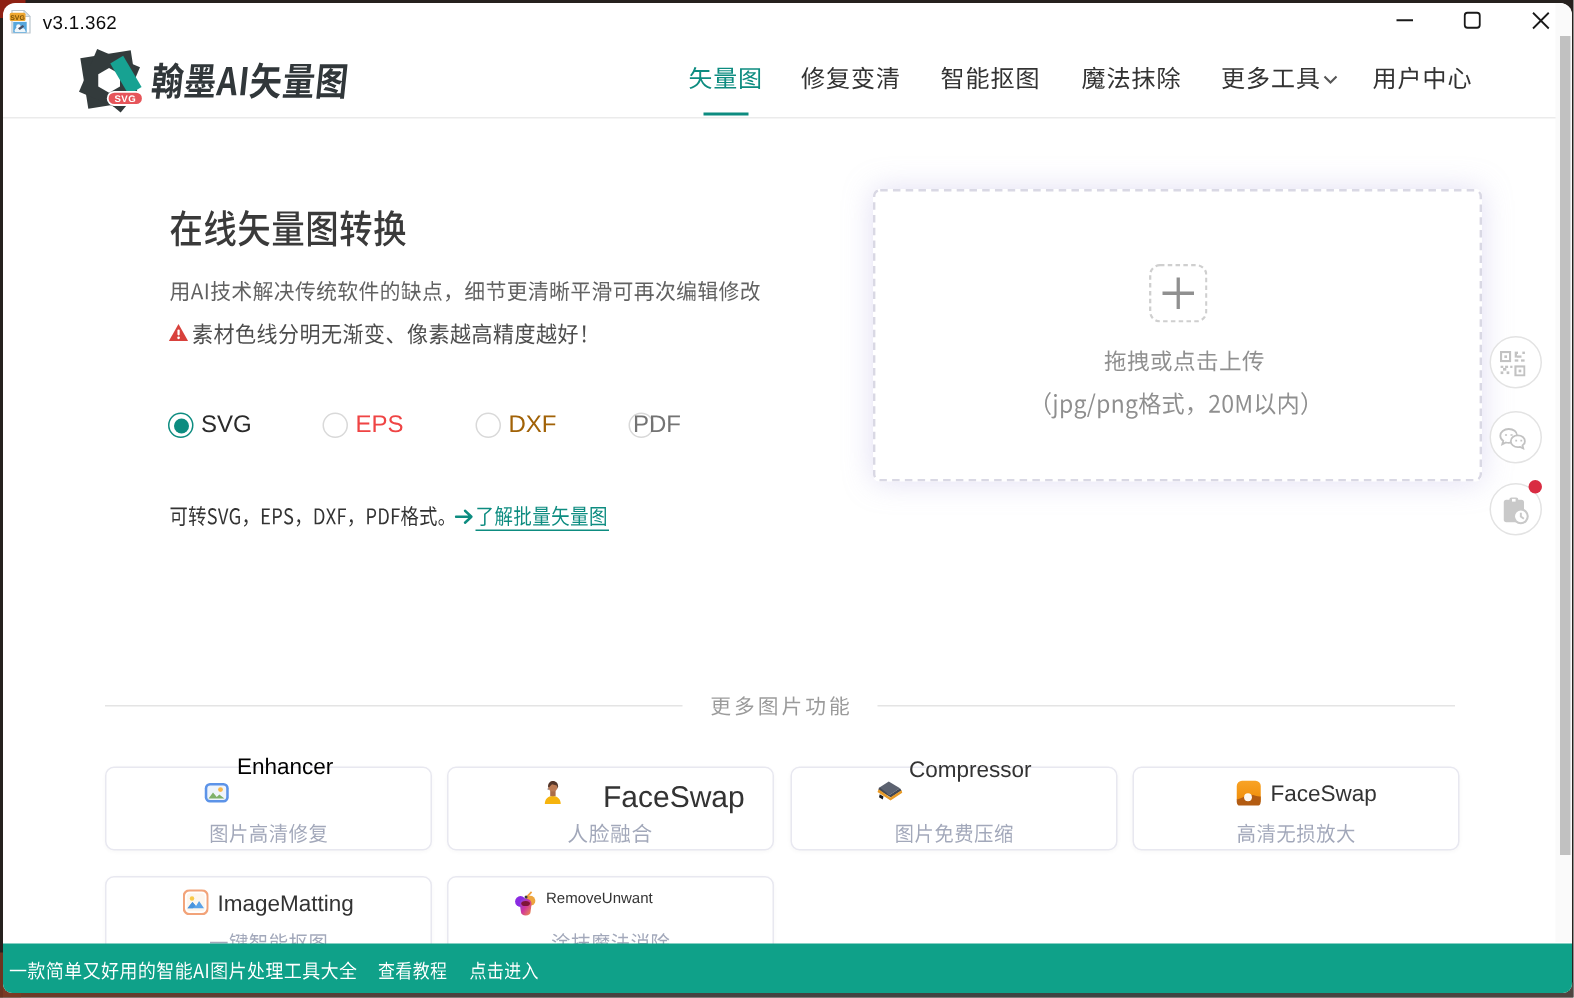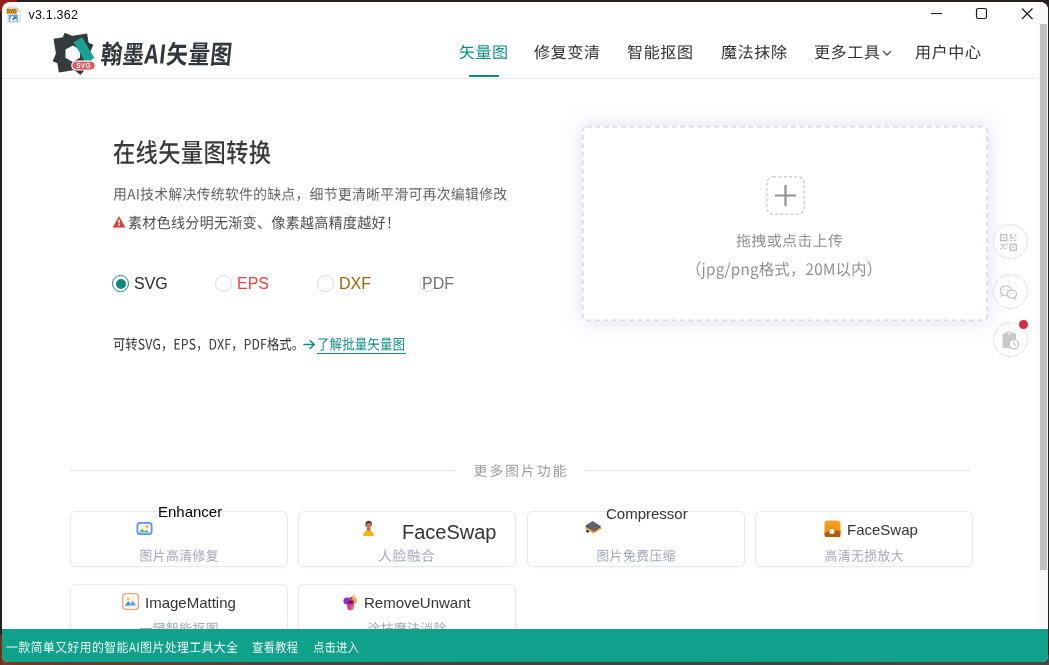--- a/index.html
+++ b/index.html
@@ -238,21 +238,21 @@
             <stop offset="1" stop-color="#f09a3e"></stop>
           </linearGradient>
         </defs>
         <circle cx="5" cy="8" r="3.6" fill="#8a2be2"></circle>
         <circle cx="11.5" cy="7.5" r="3.4" fill="#eda53f"></circle>
         <path d="M4.5 9.5C4.5 7.6 6.2 6 8.4 6s4 1.6 4 3.5l-.7 5.5c0 1.4-1.4 2.4-3.2 2.4s-3.2-1-3.2-2.4z" fill="url(#rg)"></path>
         <ellipse cx="8.4" cy="9.3" rx="2.9" ry="1.7" fill="#7e1538"></ellipse>
         <path d="M8.8 4.5L12 1.2l.8.8-3 3.4z" fill="#f0a23e"></path>
         <circle cx="8.7" cy="5" r="1" fill="#3b3b3b"></circle>
       </svg></div>
-    <div class="abs" style="left:362px;top:592px;font-size:15px;color:#333">RemoveUnwant</div>
+    <div class="abs" style="left:362px;top:592px;font-size:10px;color:#333">RemoveUnwant</div>
     <svg style="position:absolute;left:365.0px;top:617.6px" width="80" height="18" viewBox="0 0 80.0 18.2">
       <path d="M5.9 -3.1C5.4 -2.1 4.6 -1.1 3.9 -0.3C4.2 -0.2 4.6 0.1 4.8 0.3C5.4 -0.5 6.2 -1.7 6.8 -2.8ZM10.4 -2.7C11.2 -1.8 12.0 -0.6 12.4 0.2L13.3 -0.3C12.9 -1.1 12.0 -2.3 11.3 -3.1ZM1.3 -10.8C2.2 -10.4 3.3 -9.7 3.9 -9.2L4.6 -10.0C4.0 -10.5 2.9 -11.1 2.0 -11.5ZM0.5 -7.0C1.4 -6.6 2.5 -6.0 3.1 -5.5L3.8 -6.3C3.1 -6.8 2.0 -7.4 1.1 -7.8ZM0.9 0.1L1.8 0.9C2.6 -0.4 3.5 -2.1 4.2 -3.5L3.4 -4.2C2.7 -2.7 1.6 -0.9 0.9 0.1ZM4.4 -4.8L4.4 -3.9L8.2 -3.9L8.2 -0.1C8.2 0.1 8.1 0.2 7.9 0.2C7.7 0.2 7.0 0.2 6.2 0.1C6.4 0.4 6.6 0.8 6.6 1.1C7.6 1.1 8.3 1.1 8.7 0.9C9.1 0.8 9.2 0.5 9.2 -0.1L9.2 -3.9L13.2 -3.9L13.2 -4.8L9.2 -4.8L9.2 -6.5L11.6 -6.5L11.6 -7.5L5.7 -7.5L5.7 -6.5L8.2 -6.5L8.2 -4.8ZM8.6 -11.9C7.5 -10.1 5.5 -8.5 3.6 -7.6C3.8 -7.4 4.1 -7.1 4.2 -6.8C5.9 -7.6 7.4 -8.9 8.6 -10.3C10.0 -8.7 11.4 -7.8 12.8 -7.0C13.0 -7.3 13.3 -7.6 13.6 -7.8C12.1 -8.5 10.5 -9.5 9.1 -11.0L9.5 -11.5ZM23.2 -11.7L23.2 -9.5L19.8 -9.5L19.8 -8.5L23.2 -8.5L23.2 -6.0L20.0 -6.0L20.0 -5.0L22.6 -5.0C21.7 -3.3 20.3 -1.7 18.9 -0.8C19.1 -0.6 19.4 -0.2 19.6 0.0C20.9 -0.9 22.2 -2.4 23.2 -4.1L23.2 1.1L24.2 1.1L24.2 -4.2C25.0 -2.6 26.2 -1.0 27.3 -0.1C27.5 -0.4 27.8 -0.7 28.1 -0.9C26.8 -1.8 25.6 -3.4 24.8 -5.0L27.4 -5.0L27.4 -6.0L24.2 -6.0L24.2 -8.5L27.8 -8.5L27.8 -9.5L24.2 -9.5L24.2 -11.7ZM17.0 -11.8L17.0 -8.9L15.0 -8.9L15.0 -7.9L17.0 -7.9L17.0 -4.9C16.1 -4.7 15.4 -4.5 14.8 -4.3L15.1 -3.3L17.0 -3.9L17.0 -0.1C17.0 0.1 16.9 0.1 16.7 0.1C16.5 0.2 16.0 0.2 15.4 0.1C15.5 0.4 15.6 0.9 15.7 1.1C16.6 1.1 17.1 1.1 17.5 0.9C17.9 0.8 18.0 0.5 18.0 -0.1L18.0 -4.2L19.8 -4.7L19.6 -5.7L18.0 -5.2L18.0 -7.9L19.6 -7.9L19.6 -8.9L18.0 -8.9L18.0 -11.8ZM36.7 -1.8L36.7 -0.2C36.7 0.7 37.0 0.9 38.3 0.9C38.6 0.9 40.7 0.9 41.0 0.9C41.9 0.9 42.2 0.6 42.3 -0.6C42.1 -0.6 41.7 -0.7 41.5 -0.8C41.5 0.1 41.4 0.2 40.9 0.2C40.4 0.2 38.7 0.2 38.4 0.2C37.7 0.2 37.6 0.2 37.6 -0.2L37.6 -1.8ZM34.0 -9.6L34.0 -8.8L31.9 -8.8L31.9 -8.1L33.6 -8.1C33.1 -7.5 32.3 -7.0 31.6 -6.7C31.8 -6.6 32.0 -6.3 32.1 -6.1C32.7 -6.4 33.4 -6.9 34.0 -7.5L34.0 -6.0L34.8 -6.0L34.8 -7.6C35.3 -7.3 36.0 -6.9 36.2 -6.7L36.7 -7.2C36.5 -7.4 35.5 -7.8 35.0 -8.1L36.8 -8.1L36.8 -8.8L34.8 -8.8L34.8 -9.6ZM39.0 -9.6L39.0 -8.8L37.1 -8.8L37.1 -8.1L38.6 -8.1C38.1 -7.6 37.3 -7.0 36.6 -6.8C36.8 -6.7 37.0 -6.4 37.1 -6.2C37.8 -6.5 38.5 -7.0 39.0 -7.5L39.0 -6.0L39.8 -6.0L39.8 -7.5C40.4 -7.0 41.1 -6.4 41.7 -6.1C41.8 -6.3 42.1 -6.5 42.3 -6.7C41.6 -7.0 40.8 -7.5 40.2 -8.1L42.0 -8.1L42.0 -8.8L39.8 -8.8L39.8 -9.6ZM33.5 -3.5L36.0 -3.5C36.0 -3.2 35.9 -2.9 35.8 -2.6L33.5 -2.6ZM37.0 -3.5L40.1 -3.5L40.1 -2.6L36.8 -2.6C36.9 -2.9 37.0 -3.2 37.0 -3.5ZM33.5 -4.9L36.2 -4.9L36.1 -4.1L33.5 -4.1ZM37.3 -4.9L40.1 -4.9L40.1 -4.1L37.1 -4.1ZM36.0 -6.4C35.8 -6.1 35.6 -5.8 35.5 -5.6L32.6 -5.6L32.6 -2.0L35.5 -2.0C34.8 -0.8 33.5 -0.1 31.2 0.4C31.4 0.6 31.6 0.9 31.7 1.2C34.5 0.6 35.9 -0.4 36.6 -2.0L41.1 -2.0L41.1 -5.6L36.5 -5.6C36.6 -5.7 36.8 -5.9 37.0 -6.2ZM38.2 -0.0C38.4 -0.1 38.7 -0.2 40.5 -0.4L40.7 -0.0L41.2 -0.3C41.0 -0.6 40.7 -1.1 40.4 -1.6L39.9 -1.4L40.2 -0.9L39.0 -0.8C39.3 -1.0 39.5 -1.4 39.7 -1.7L39.1 -1.9C38.9 -1.4 38.5 -0.9 38.3 -0.8C38.2 -0.7 38.1 -0.6 38.0 -0.6C38.1 -0.5 38.2 -0.2 38.2 -0.0ZM35.4 -11.6C35.6 -11.3 35.7 -10.9 35.8 -10.6L30.4 -10.6L30.4 -6.2C30.4 -4.2 30.3 -1.4 29.2 0.5C29.4 0.7 29.9 1.0 30.0 1.2C31.2 -0.9 31.4 -4.1 31.4 -6.2L31.4 -9.8L42.1 -9.8L42.1 -10.6L37.0 -10.6C36.9 -11.0 36.6 -11.5 36.4 -11.8ZM44.5 -10.8C45.5 -10.4 46.6 -9.8 47.2 -9.3L47.8 -10.2C47.2 -10.6 46.0 -11.2 45.1 -11.6ZM43.8 -7.0C44.7 -6.7 45.8 -6.0 46.4 -5.5L47.0 -6.4C46.4 -6.9 45.2 -7.5 44.4 -7.8ZM44.3 0.2L45.1 0.9C46.0 -0.4 47.0 -2.1 47.7 -3.6L46.9 -4.3C46.1 -2.7 45.0 -0.9 44.3 0.2ZM48.6 0.6C49.0 0.5 49.6 0.4 54.8 -0.3C55.1 0.2 55.3 0.7 55.5 1.1L56.4 0.6C56.0 -0.5 54.9 -2.1 53.9 -3.4L53.1 -3.0C53.5 -2.4 53.9 -1.8 54.3 -1.1L49.9 -0.7C50.7 -1.8 51.6 -3.3 52.3 -4.8L56.3 -4.8L56.3 -5.8L52.6 -5.8L52.6 -8.4L55.7 -8.4L55.7 -9.4L52.6 -9.4L52.6 -11.8L51.6 -11.8L51.6 -9.4L48.6 -9.4L48.6 -8.4L51.6 -8.4L51.6 -5.8L47.9 -5.8L47.9 -4.8L51.1 -4.8C50.4 -3.2 49.4 -1.8 49.1 -1.3C48.8 -0.8 48.5 -0.5 48.2 -0.4C48.4 -0.1 48.5 0.4 48.6 0.6ZM69.7 -11.4C69.3 -10.5 68.7 -9.4 68.2 -8.7L69.1 -8.3C69.6 -9.0 70.2 -10.0 70.7 -11.0ZM62.5 -10.9C63.1 -10.1 63.7 -9.0 63.9 -8.3L64.9 -8.7C64.6 -9.4 64.0 -10.5 63.4 -11.3ZM58.8 -10.9C59.7 -10.4 60.7 -9.7 61.2 -9.2L61.9 -10.0C61.3 -10.5 60.3 -11.2 59.4 -11.6ZM58.1 -7.1C59.0 -6.7 60.1 -6.0 60.6 -5.5L61.2 -6.3C60.7 -6.8 59.6 -7.5 58.7 -7.9ZM58.6 0.3L59.5 1.0C60.2 -0.4 61.1 -2.1 61.7 -3.6L60.9 -4.2C60.2 -2.6 59.3 -0.8 58.6 0.3ZM63.9 -4.4L69.1 -4.4L69.1 -2.8L63.9 -2.8ZM63.9 -5.3L63.9 -6.8L69.1 -6.8L69.1 -5.3ZM66.1 -11.8L66.1 -7.8L62.9 -7.8L62.9 1.1L63.9 1.1L63.9 -1.9L69.1 -1.9L69.1 -0.2C69.1 -0.0 69.0 0.0 68.8 0.1C68.6 0.1 67.9 0.1 67.1 0.0C67.2 0.3 67.4 0.8 67.4 1.0C68.5 1.0 69.2 1.0 69.6 0.9C70.0 0.7 70.1 0.4 70.1 -0.2L70.1 -7.8L67.1 -7.8L67.1 -11.8ZM78.6 -3.1C78.2 -2.1 77.4 -1.0 76.7 -0.3C76.9 -0.2 77.3 0.1 77.5 0.3C78.2 -0.5 79.0 -1.7 79.6 -2.8ZM82.7 -2.8C83.4 -1.9 84.3 -0.7 84.7 0.1L85.5 -0.4C85.1 -1.1 84.3 -2.3 83.5 -3.2ZM73.1 -11.2L73.1 1.1L74.0 1.1L74.0 -10.2L75.8 -10.2C75.5 -9.3 75.1 -8.1 74.6 -7.1C75.7 -6.0 76.0 -5.0 76.0 -4.2C76.0 -3.8 75.9 -3.4 75.7 -3.3C75.6 -3.2 75.4 -3.1 75.2 -3.1C75.0 -3.1 74.7 -3.1 74.3 -3.1C74.5 -2.9 74.6 -2.5 74.6 -2.2C74.9 -2.2 75.3 -2.2 75.6 -2.2C75.9 -2.3 76.2 -2.4 76.4 -2.5C76.8 -2.8 76.9 -3.4 76.9 -4.1C76.9 -5.0 76.7 -6.0 75.6 -7.2C76.1 -8.3 76.6 -9.7 77.1 -10.8L76.4 -11.2L76.2 -11.2ZM77.2 -4.8L77.2 -3.9L80.9 -3.9L80.9 -0.1C80.9 0.1 80.8 0.2 80.6 0.2C80.4 0.2 79.7 0.2 78.9 0.1C79.1 0.4 79.2 0.8 79.3 1.1C80.3 1.1 80.9 1.1 81.4 0.9C81.8 0.8 81.9 0.5 81.9 -0.1L81.9 -3.9L85.4 -3.9L85.4 -4.8L81.9 -4.8L81.9 -6.5L84.0 -6.5L84.0 -7.5L78.5 -7.5L78.5 -6.5L80.9 -6.5L80.9 -4.8ZM81.3 -11.9C80.3 -10.2 78.6 -8.6 76.8 -7.6C77.1 -7.4 77.4 -7.1 77.5 -6.9C78.9 -7.7 80.3 -8.9 81.3 -10.2C82.5 -8.7 83.7 -7.8 84.9 -7.0C85.1 -7.3 85.4 -7.6 85.7 -7.9C84.3 -8.6 83.0 -9.5 81.8 -11.0L82.2 -11.5Z" transform="translate(0 14.0) scale(0.9302 1)" fill="#a2a8ba"></path>
     </svg>
     <div class="abs" style="left:0;top:626.5px;width:1046px;height:33.5px;background:#0fa189;z-index:5"></div>
     <svg style="position:absolute;left:4.0px;top:637.2px;z-index:6" width="232" height="17" viewBox="0 0 232.0 16.9">
       <path d="M0.6 -5.6L0.6 -4.5L12.5 -4.5L12.5 -5.6ZM14.9 -2.8C14.6 -1.9 14.2 -0.9 13.7 -0.2C13.9 -0.1 14.3 0.0 14.5 0.2C14.9 -0.6 15.4 -1.7 15.7 -2.6ZM18.2 -2.5C18.6 -1.9 19.0 -1.0 19.1 -0.4L19.9 -0.8C19.7 -1.3 19.3 -2.2 18.9 -2.8ZM22.1 -6.7L22.1 -6.1C22.1 -4.3 21.9 -1.7 19.6 0.4C19.8 0.5 20.2 0.8 20.3 1.1C21.6 -0.1 22.3 -1.5 22.7 -2.8C23.2 -1.1 24.0 0.3 25.3 1.0C25.4 0.8 25.7 0.4 25.9 0.2C24.4 -0.6 23.5 -2.6 23.0 -4.8C23.0 -5.3 23.0 -5.7 23.0 -6.1L23.0 -6.7ZM16.5 -10.9L16.5 -9.7L14.0 -9.7L14.0 -8.9L16.5 -8.9L16.5 -7.7L14.3 -7.7L14.3 -6.9L19.7 -6.9L19.7 -7.7L17.4 -7.7L17.4 -8.9L20.0 -8.9L20.0 -9.7L17.4 -9.7L17.4 -10.9ZM13.8 -4.1L13.8 -3.3L16.5 -3.3L16.5 0.0C16.5 0.1 16.5 0.2 16.3 0.2C16.2 0.2 15.7 0.2 15.2 0.2C15.3 0.4 15.5 0.8 15.5 1.0C16.2 1.0 16.7 1.0 17.0 0.9C17.4 0.7 17.4 0.5 17.4 0.0L17.4 -3.3L20.1 -3.3L20.1 -4.1ZM21.1 -10.9C20.8 -8.9 20.4 -6.9 19.6 -5.6L19.6 -5.9L14.4 -5.9L14.4 -5.1L19.6 -5.1L19.6 -5.5C19.8 -5.4 20.2 -5.1 20.3 -5.0C20.8 -5.7 21.1 -6.6 21.4 -7.7L24.6 -7.7C24.4 -6.8 24.2 -5.9 23.9 -5.3L24.7 -5.0C25.1 -5.9 25.4 -7.2 25.7 -8.4L25.0 -8.6L24.9 -8.6L21.6 -8.6C21.8 -9.3 21.9 -10.0 22.0 -10.8ZM28.0 -5.9L28.0 1.0L28.9 1.0L28.9 -5.9ZM28.6 -7.0C29.1 -6.5 29.7 -5.8 30.0 -5.4L30.8 -5.9C30.5 -6.4 29.9 -7.0 29.3 -7.5ZM30.8 -5.0L30.8 -0.5L35.5 -0.5L35.5 -5.0ZM29.3 -11.0C28.9 -9.7 28.1 -8.5 27.2 -7.8C27.5 -7.7 27.8 -7.4 28.0 -7.2C28.5 -7.7 29.0 -8.3 29.4 -9.0L30.2 -9.0C30.5 -8.4 30.8 -7.8 30.9 -7.4L31.7 -7.7C31.6 -8.0 31.4 -8.5 31.2 -9.0L33.0 -9.0L33.0 -9.8L29.8 -9.8C30.0 -10.1 30.1 -10.4 30.2 -10.7ZM34.3 -10.9C34.0 -9.8 33.4 -8.7 32.7 -8.0C32.9 -7.9 33.3 -7.6 33.5 -7.5C33.9 -7.9 34.2 -8.4 34.5 -8.9L35.5 -8.9C35.9 -8.4 36.3 -7.7 36.5 -7.3L37.3 -7.7C37.2 -8.0 36.9 -8.5 36.6 -8.9L38.7 -8.9L38.7 -9.8L34.9 -9.8C35.1 -10.1 35.2 -10.4 35.3 -10.7ZM34.7 -2.5L34.7 -1.3L31.6 -1.3L31.6 -2.5ZM31.6 -4.3L34.7 -4.3L34.7 -3.2L31.6 -3.2ZM31.2 -7.0L31.2 -6.1L37.3 -6.1L37.3 -0.1C37.3 0.1 37.2 0.1 37.0 0.1C36.8 0.1 36.1 0.1 35.4 0.1C35.5 0.3 35.6 0.7 35.7 1.0C36.7 1.0 37.3 0.9 37.7 0.8C38.1 0.7 38.2 0.4 38.2 -0.1L38.2 -7.0ZM42.8 -5.7L45.9 -5.7L45.9 -4.3L42.8 -4.3ZM46.9 -5.7L50.1 -5.7L50.1 -4.3L46.9 -4.3ZM42.8 -7.8L45.9 -7.8L45.9 -6.5L42.8 -6.5ZM46.9 -7.8L50.1 -7.8L50.1 -6.5L46.9 -6.5ZM49.1 -10.9C48.8 -10.2 48.3 -9.3 47.8 -8.7L44.7 -8.7L45.2 -8.9C44.9 -9.5 44.3 -10.3 43.8 -10.9L43.0 -10.5C43.4 -9.9 43.9 -9.2 44.2 -8.7L41.8 -8.7L41.8 -3.4L45.9 -3.4L45.9 -2.2L40.6 -2.2L40.6 -1.3L45.9 -1.3L45.9 1.0L46.9 1.0L46.9 -1.3L52.2 -1.3L52.2 -2.2L46.9 -2.2L46.9 -3.4L51.1 -3.4L51.1 -8.7L48.9 -8.7C49.3 -9.2 49.8 -9.9 50.2 -10.5ZM54.5 -10.0L54.5 -9.0L55.5 -9.0C56.3 -6.5 57.4 -4.4 59.0 -2.7C57.5 -1.4 55.6 -0.6 53.7 0.0C53.9 0.2 54.2 0.7 54.3 0.9C56.3 0.3 58.1 -0.7 59.7 -2.0C61.1 -0.7 62.9 0.3 65.1 0.9C65.3 0.6 65.6 0.2 65.8 0.0C63.7 -0.5 61.9 -1.4 60.5 -2.7C62.2 -4.4 63.6 -6.7 64.4 -9.7L63.7 -10.0L63.5 -10.0ZM56.5 -9.0L63.1 -9.0C62.4 -6.7 61.3 -4.8 59.8 -3.4C58.3 -4.9 57.2 -6.8 56.5 -9.0ZM67.3 -3.8C68.0 -3.3 68.8 -2.8 69.4 -2.2C68.7 -1.1 67.9 -0.3 66.8 0.2C67.0 0.4 67.3 0.8 67.4 1.0C68.5 0.4 69.5 -0.4 70.2 -1.6C70.7 -1.1 71.2 -0.6 71.5 -0.1L72.2 -0.9C71.8 -1.4 71.3 -1.9 70.7 -2.5C71.4 -3.9 71.8 -5.8 72.0 -8.1L71.4 -8.3L71.3 -8.3L69.4 -8.3C69.6 -9.2 69.7 -10.0 69.8 -10.9L68.9 -10.9C68.8 -10.1 68.6 -9.2 68.4 -8.3L67.0 -8.3L67.0 -7.3L68.3 -7.3C68.0 -6.0 67.6 -4.7 67.3 -3.8ZM71.0 -7.3C70.8 -5.7 70.4 -4.3 69.9 -3.1C69.4 -3.5 68.9 -3.8 68.4 -4.2C68.7 -5.1 68.9 -6.2 69.2 -7.3ZM75.1 -6.9L75.1 -5.4L72.1 -5.4L72.1 -4.5L75.1 -4.5L75.1 -0.1C75.1 0.1 75.0 0.1 74.8 0.1C74.6 0.1 73.9 0.1 73.1 0.1C73.3 0.4 73.4 0.8 73.5 1.0C74.5 1.1 75.1 1.0 75.5 0.9C76.0 0.7 76.1 0.5 76.1 -0.1L76.1 -4.5L79.0 -4.5L79.0 -5.4L76.1 -5.4L76.1 -6.7C77.0 -7.5 78.0 -8.6 78.6 -9.5L77.9 -10.0L77.7 -10.0L72.7 -10.0L72.7 -9.1L77.0 -9.1C76.5 -8.3 75.8 -7.4 75.1 -6.9ZM81.8 -10.0L81.8 -5.3C81.8 -3.5 81.7 -1.2 80.2 0.5C80.4 0.6 80.8 0.9 81.0 1.1C82.0 0.0 82.4 -1.5 82.6 -3.0L85.9 -3.0L85.9 0.9L86.9 0.9L86.9 -3.0L90.4 -3.0L90.4 -0.3C90.4 -0.1 90.3 0.0 90.0 0.0C89.8 0.1 88.9 0.1 88.0 0.0C88.1 0.3 88.3 0.7 88.3 1.0C89.5 1.0 90.3 1.0 90.7 0.8C91.2 0.7 91.3 0.4 91.3 -0.3L91.3 -10.0ZM82.8 -9.1L85.9 -9.1L85.9 -7.0L82.8 -7.0ZM90.4 -9.1L90.4 -7.0L86.9 -7.0L86.9 -9.1ZM82.8 -6.1L85.9 -6.1L85.9 -3.9L82.7 -3.9C82.7 -4.4 82.8 -4.8 82.8 -5.3ZM90.4 -6.1L90.4 -3.9L86.9 -3.9L86.9 -6.1ZM100.3 -5.5C101.0 -4.5 101.9 -3.2 102.3 -2.5L103.1 -3.0C102.7 -3.7 101.8 -5.0 101.0 -5.9ZM96.2 -10.9C96.1 -10.3 95.9 -9.5 95.7 -8.8L94.2 -8.8L94.2 0.7L95.1 0.7L95.1 -0.3L98.8 -0.3L98.8 -8.8L96.6 -8.8C96.8 -9.4 97.1 -10.1 97.3 -10.8ZM95.1 -8.0L97.9 -8.0L97.9 -5.2L95.1 -5.2ZM95.1 -1.2L95.1 -4.4L97.9 -4.4L97.9 -1.2ZM100.9 -11.0C100.5 -9.2 99.8 -7.4 98.9 -6.2C99.1 -6.1 99.5 -5.8 99.7 -5.7C100.1 -6.3 100.5 -7.1 100.9 -8.0L104.2 -8.0C104.1 -2.8 103.9 -0.8 103.4 -0.3C103.3 -0.1 103.1 -0.1 102.9 -0.1C102.6 -0.1 101.8 -0.1 101.0 -0.2C101.1 0.1 101.3 0.5 101.3 0.8C102.0 0.8 102.8 0.8 103.2 0.8C103.7 0.7 104.0 0.6 104.3 0.2C104.8 -0.4 105.0 -2.4 105.2 -8.4C105.2 -8.5 105.2 -8.9 105.2 -8.9L101.3 -8.9C101.5 -9.5 101.7 -10.1 101.8 -10.8ZM114.4 -9.0L117.1 -9.0L117.1 -6.2L114.4 -6.2ZM113.5 -9.9L113.5 -5.3L118.0 -5.3L118.0 -9.9ZM109.9 -1.5L116.0 -1.5L116.0 -0.2L109.9 -0.2ZM109.9 -2.3L109.9 -3.5L116.0 -3.5L116.0 -2.3ZM108.9 -4.3L108.9 1.0L109.9 1.0L109.9 0.6L116.0 0.6L116.0 1.0L116.9 1.0L116.9 -4.3ZM108.5 -11.0C108.2 -10.0 107.7 -9.0 107.0 -8.3C107.3 -8.2 107.6 -8.0 107.8 -7.9C108.1 -8.2 108.4 -8.6 108.6 -9.0L109.8 -9.0L109.8 -8.3L109.7 -7.8L107.0 -7.8L107.0 -7.0L109.6 -7.0C109.3 -6.2 108.6 -5.4 106.9 -4.7C107.1 -4.5 107.4 -4.2 107.6 -4.0C108.9 -4.6 109.7 -5.4 110.1 -6.1C110.8 -5.7 111.8 -5.0 112.2 -4.7L112.8 -5.3C112.5 -5.6 111.0 -6.5 110.4 -6.8L110.5 -7.0L112.9 -7.0L112.9 -7.8L110.7 -7.8L110.7 -8.3L110.7 -9.0L112.6 -9.0L112.6 -9.8L109.1 -9.8C109.2 -10.1 109.3 -10.5 109.4 -10.8ZM124.7 -5.5L124.7 -4.3L121.9 -4.3L121.9 -5.5ZM121.0 -6.3L121.0 1.0L121.9 1.0L121.9 -1.6L124.7 -1.6L124.7 -0.1C124.7 0.1 124.6 0.1 124.5 0.1C124.3 0.1 123.7 0.1 123.1 0.1C123.2 0.4 123.4 0.7 123.4 1.0C124.3 1.0 124.8 1.0 125.2 0.8C125.5 0.7 125.6 0.4 125.6 -0.1L125.6 -6.3ZM121.9 -3.6L124.7 -3.6L124.7 -2.4L121.9 -2.4ZM130.9 -9.9C130.1 -9.6 128.9 -9.1 127.8 -8.7L127.8 -10.9L126.9 -10.9L126.9 -6.6C126.9 -5.5 127.2 -5.2 128.4 -5.2C128.7 -5.2 130.4 -5.2 130.7 -5.2C131.7 -5.2 132.0 -5.6 132.1 -7.2C131.8 -7.3 131.4 -7.4 131.2 -7.6C131.2 -6.3 131.1 -6.1 130.6 -6.1C130.2 -6.1 128.8 -6.1 128.5 -6.1C127.9 -6.1 127.8 -6.2 127.8 -6.6L127.8 -7.9C129.1 -8.3 130.5 -8.7 131.5 -9.2ZM131.0 -4.1C130.3 -3.7 129.0 -3.2 127.8 -2.8L127.8 -4.8L126.9 -4.8L126.9 -0.5C126.9 0.6 127.2 0.9 128.5 0.9C128.7 0.9 130.5 0.9 130.7 0.9C131.8 0.9 132.1 0.5 132.2 -1.3C132.0 -1.4 131.6 -1.5 131.3 -1.7C131.3 -0.2 131.2 0.1 130.7 0.1C130.3 0.1 128.8 0.1 128.6 0.1C127.9 0.1 127.8 -0.0 127.8 -0.4L127.8 -2.0C129.1 -2.3 130.6 -2.8 131.6 -3.4ZM120.8 -7.2C121.1 -7.3 121.5 -7.4 125.1 -7.6C125.2 -7.4 125.3 -7.1 125.4 -6.9L126.2 -7.3C126.0 -8.1 125.2 -9.3 124.5 -10.1L123.8 -9.8C124.1 -9.4 124.4 -8.9 124.7 -8.4L121.8 -8.2C122.4 -8.9 123.0 -9.8 123.4 -10.6L122.4 -10.9C122.0 -9.9 121.3 -8.9 121.1 -8.6C120.8 -8.4 120.6 -8.2 120.5 -8.1C120.6 -7.9 120.7 -7.4 120.8 -7.2ZM133.1 0.0L134.3 0.0L135.2 -2.9L138.7 -2.9L139.6 0.0L140.9 0.0L137.6 -9.5L136.3 -9.5ZM135.5 -3.9L136.0 -5.3C136.3 -6.4 136.6 -7.4 136.9 -8.6L137.0 -8.6C137.3 -7.4 137.6 -6.4 137.9 -5.3L138.4 -3.9ZM142.5 0.0L143.7 0.0L143.7 -9.5L142.5 -9.5ZM150.2 -3.6C151.2 -3.4 152.6 -3.0 153.3 -2.6L153.7 -3.2C153.0 -3.6 151.6 -4.0 150.6 -4.2ZM148.9 -2.0C150.7 -1.8 152.9 -1.2 154.2 -0.8L154.6 -1.5C153.3 -1.9 151.1 -2.4 149.3 -2.6ZM146.4 -10.3L146.4 1.0L147.3 1.0L147.3 0.5L156.3 0.5L156.3 1.0L157.2 1.0L157.2 -10.3ZM147.3 -0.4L147.3 -9.5L156.3 -9.5L156.3 -0.4ZM150.7 -9.2C150.0 -8.1 148.9 -7.1 147.8 -6.5C148.0 -6.3 148.4 -6.0 148.5 -5.9C148.9 -6.1 149.3 -6.4 149.7 -6.8C150.1 -6.4 150.6 -6.0 151.1 -5.6C150.0 -5.1 148.7 -4.7 147.6 -4.5C147.7 -4.3 148.0 -3.9 148.0 -3.7C149.3 -4.0 150.7 -4.5 151.9 -5.1C153.0 -4.6 154.2 -4.1 155.5 -3.8C155.6 -4.1 155.8 -4.4 156.0 -4.6C154.9 -4.8 153.7 -5.1 152.7 -5.6C153.7 -6.3 154.5 -7.0 155.1 -7.9L154.5 -8.2L154.3 -8.2L151.0 -8.2C151.2 -8.4 151.4 -8.7 151.5 -8.9ZM150.2 -7.3L150.3 -7.4L153.7 -7.4C153.2 -6.9 152.6 -6.4 151.9 -6.0C151.2 -6.4 150.7 -6.9 150.2 -7.3ZM161.0 -10.6L161.0 -6.3C161.0 -4.0 160.8 -1.5 159.1 0.3C159.4 0.5 159.7 0.8 159.9 1.1C161.1 -0.2 161.6 -1.8 161.8 -3.5L167.3 -3.5L167.3 1.0L168.4 1.0L168.4 -4.5L161.9 -4.5C162.0 -5.1 162.0 -5.7 162.0 -6.3L162.0 -6.6L170.4 -6.6L170.4 -7.6L166.7 -7.6L166.7 -10.9L165.7 -10.9L165.7 -7.6L162.0 -7.6L162.0 -10.6ZM177.5 -8.0C177.2 -6.1 176.7 -4.6 176.1 -3.4C175.6 -4.3 175.2 -5.4 174.8 -6.9C175.0 -7.2 175.1 -7.6 175.2 -8.0ZM174.8 -10.9C174.4 -8.3 173.6 -5.9 172.6 -4.5C172.8 -4.4 173.2 -4.1 173.4 -4.0C173.7 -4.4 174.0 -5.0 174.3 -5.6C174.7 -4.3 175.1 -3.3 175.6 -2.5C174.7 -1.2 173.7 -0.3 172.4 0.3C172.6 0.4 173.0 0.8 173.2 1.1C174.4 0.4 175.4 -0.4 176.2 -1.7C177.8 0.2 179.9 0.6 182.1 0.6L184.1 0.6C184.1 0.4 184.3 -0.1 184.5 -0.4C184.0 -0.4 182.6 -0.4 182.2 -0.4C180.2 -0.4 178.2 -0.7 176.8 -2.5C177.6 -4.1 178.3 -6.1 178.5 -8.7L177.9 -8.9L177.7 -8.9L175.4 -8.9C175.6 -9.4 175.7 -10.0 175.8 -10.6ZM179.9 -10.9L179.9 -1.3L180.9 -1.3L180.9 -6.8C181.8 -5.7 182.8 -4.5 183.2 -3.7L184.1 -4.2C183.5 -5.2 182.3 -6.6 181.3 -7.7L180.9 -7.5L180.9 -10.9ZM191.4 -7.0L193.4 -7.0L193.4 -5.3L191.4 -5.3ZM194.2 -7.0L196.2 -7.0L196.2 -5.3L194.2 -5.3ZM191.4 -9.5L193.4 -9.5L193.4 -7.8L191.4 -7.8ZM194.2 -9.5L196.2 -9.5L196.2 -7.8L194.2 -7.8ZM189.3 -0.3L189.3 0.6L197.8 0.6L197.8 -0.3L194.3 -0.3L194.3 -2.1L197.3 -2.1L197.3 -3.0L194.3 -3.0L194.3 -4.5L197.2 -4.5L197.2 -10.3L190.5 -10.3L190.5 -4.5L193.3 -4.5L193.3 -3.0L190.3 -3.0L190.3 -2.1L193.3 -2.1L193.3 -0.3ZM185.7 -1.3L185.9 -0.3C187.1 -0.7 188.6 -1.2 190.0 -1.7L189.8 -2.6L188.4 -2.1L188.4 -5.4L189.7 -5.4L189.7 -6.3L188.4 -6.3L188.4 -9.1L189.9 -9.1L189.9 -10.0L185.8 -10.0L185.8 -9.1L187.4 -9.1L187.4 -6.3L185.9 -6.3L185.9 -5.4L187.4 -5.4L187.4 -1.8C186.8 -1.6 186.2 -1.4 185.7 -1.3ZM199.2 -0.9L199.2 0.0L210.9 0.0L210.9 -0.9L205.5 -0.9L205.5 -8.4L210.2 -8.4L210.2 -9.5L199.9 -9.5L199.9 -8.4L204.4 -8.4L204.4 -0.9ZM219.7 -1.1C221.1 -0.4 222.6 0.4 223.5 1.1L224.3 0.3C223.3 -0.3 221.8 -1.1 220.3 -1.8ZM216.1 -1.7C215.3 -1.0 213.6 -0.2 212.3 0.3C212.6 0.5 212.9 0.8 213.0 1.1C214.4 0.5 216.0 -0.3 217.0 -1.1ZM214.6 -10.3L214.6 -2.7L212.5 -2.7L212.5 -1.8L224.2 -1.8L224.2 -2.7L222.2 -2.7L222.2 -10.3ZM215.5 -2.7L215.5 -3.9L221.3 -3.9L221.3 -2.7ZM215.5 -7.6L221.3 -7.6L221.3 -6.5L215.5 -6.5ZM215.5 -8.4L215.5 -9.5L221.3 -9.5L221.3 -8.4ZM215.5 -5.8L221.3 -5.8L221.3 -4.6L215.5 -4.6ZM231.1 -10.9C231.1 -9.9 231.1 -8.6 230.9 -7.2L225.9 -7.2L225.9 -6.2L230.7 -6.2C230.2 -3.7 228.9 -1.2 225.7 0.2C225.9 0.4 226.3 0.8 226.4 1.0C229.6 -0.4 231.0 -2.9 231.6 -5.4C232.6 -2.5 234.3 -0.2 236.8 1.0C237.0 0.7 237.3 0.3 237.6 0.1C235.0 -0.9 233.3 -3.3 232.4 -6.2L237.4 -6.2L237.4 -7.2L232.0 -7.2C232.1 -8.6 232.1 -9.9 232.2 -10.9ZM244.8 -11.1C243.5 -9.0 241.1 -7.1 238.8 -6.0C239.0 -5.8 239.3 -5.5 239.4 -5.2C239.9 -5.5 240.5 -5.8 241.0 -6.1L241.0 -5.3L244.4 -5.3L244.4 -3.2L241.1 -3.2L241.1 -2.4L244.4 -2.4L244.4 -0.2L239.4 -0.2L239.4 0.7L250.5 0.7L250.5 -0.2L245.4 -0.2L245.4 -2.4L248.9 -2.4L248.9 -3.2L245.4 -3.2L245.4 -5.3L248.9 -5.3L248.9 -6.1C249.4 -5.8 249.9 -5.5 250.4 -5.2C250.6 -5.4 250.9 -5.8 251.1 -6.0C249.0 -7.1 247.1 -8.4 245.5 -10.3L245.7 -10.7ZM241.0 -6.1C242.5 -7.1 243.8 -8.3 244.9 -9.6C246.1 -8.2 247.5 -7.1 248.9 -6.1Z" transform="translate(0 13.0) scale(0.9228 1)" fill="#ffffff"></path>
     </svg>
     <svg style="position:absolute;left:250.0px;top:637.2px;z-index:6" width="46" height="17" viewBox="0 0 46.0 16.9">
       <path d="M3.8 -2.8L9.1 -2.8L9.1 -1.7L3.8 -1.7ZM3.8 -4.6L9.1 -4.6L9.1 -3.5L3.8 -3.5ZM2.9 -5.3L2.9 -1.0L10.1 -1.0L10.1 -5.3ZM1.0 -0.3L1.0 0.6L12.1 0.6L12.1 -0.3ZM6.0 -10.9L6.0 -9.3L0.7 -9.3L0.7 -8.4L4.9 -8.4C3.8 -7.2 2.1 -6.1 0.5 -5.5C0.7 -5.3 1.0 -5.0 1.1 -4.7C2.9 -5.4 4.8 -6.8 6.0 -8.3L6.0 -5.7L6.9 -5.7L6.9 -8.4C8.1 -6.9 10.1 -5.5 11.9 -4.8C12.0 -5.1 12.3 -5.5 12.5 -5.6C10.9 -6.1 9.1 -7.2 8.0 -8.4L12.3 -8.4L12.3 -9.3L6.9 -9.3L6.9 -10.9ZM17.6 -2.8L23.3 -2.8L23.3 -1.9L17.6 -1.9ZM17.6 -3.5L17.6 -4.4L23.3 -4.4L23.3 -3.5ZM17.6 -1.2L23.3 -1.2L23.3 -0.2L17.6 -0.2ZM24.0 -10.8C22.0 -10.4 18.0 -10.2 14.8 -10.2C14.9 -10.0 15.0 -9.6 15.0 -9.4C16.2 -9.4 17.4 -9.5 18.6 -9.5C18.5 -9.2 18.4 -8.9 18.3 -8.6L15.0 -8.6L15.0 -7.8L18.0 -7.8C17.9 -7.5 17.8 -7.2 17.6 -6.9L14.1 -6.9L14.1 -6.0L17.1 -6.0C16.3 -4.7 15.2 -3.5 13.7 -2.6C13.9 -2.4 14.2 -2.1 14.4 -1.9C15.2 -2.4 16.0 -3.0 16.7 -3.8L16.7 1.1L17.6 1.1L17.6 0.5L23.3 0.5L23.3 1.1L24.3 1.1L24.3 -5.1L17.7 -5.1C17.9 -5.4 18.1 -5.7 18.3 -6.0L25.5 -6.0L25.5 -6.9L18.7 -6.9C18.8 -7.2 19.0 -7.5 19.1 -7.8L24.8 -7.8L24.8 -8.6L19.4 -8.6L19.7 -9.6C21.6 -9.7 23.3 -9.9 24.7 -10.1ZM34.8 -10.9C34.4 -8.8 33.8 -6.7 32.8 -5.3L32.3 -5.7L32.1 -5.6L30.8 -5.6C31.1 -5.9 31.3 -6.2 31.6 -6.6L33.4 -6.6L33.4 -7.4L32.2 -7.4C32.8 -8.3 33.3 -9.3 33.7 -10.4L32.8 -10.6C32.4 -9.5 31.8 -8.4 31.1 -7.4L30.3 -7.4L30.3 -8.7L31.9 -8.7L31.9 -9.6L30.3 -9.6L30.3 -10.9L29.4 -10.9L29.4 -9.6L27.7 -9.6L27.7 -8.7L29.4 -8.7L29.4 -7.4L27.1 -7.4L27.1 -6.6L30.4 -6.6C30.1 -6.2 29.8 -5.9 29.5 -5.6L28.2 -5.6L28.2 -4.8L28.5 -4.8C28.0 -4.5 27.5 -4.2 27.0 -3.9C27.2 -3.7 27.6 -3.3 27.7 -3.1C28.5 -3.6 29.3 -4.2 30.0 -4.8L31.4 -4.8C30.9 -4.4 30.4 -3.9 29.9 -3.6L29.9 -2.7L27.1 -2.4L27.2 -1.5L29.9 -1.8L29.9 -0.0C29.9 0.1 29.8 0.2 29.7 0.2C29.5 0.2 28.9 0.2 28.3 0.2C28.4 0.4 28.5 0.8 28.6 1.0C29.4 1.0 30.0 1.0 30.3 0.9C30.7 0.7 30.8 0.5 30.8 0.0L30.8 -1.9L33.5 -2.2L33.5 -3.1L30.8 -2.8L30.8 -3.4C31.5 -3.9 32.2 -4.5 32.8 -5.1C33.0 -5.0 33.3 -4.7 33.5 -4.5C33.8 -5.0 34.1 -5.5 34.4 -6.0C34.6 -4.7 35.0 -3.5 35.5 -2.4C34.8 -1.3 33.8 -0.4 32.4 0.2C32.6 0.4 32.9 0.8 33.0 1.1C34.3 0.4 35.3 -0.4 36.1 -1.4C36.7 -0.4 37.5 0.5 38.5 1.1C38.7 0.8 39.0 0.4 39.2 0.2C38.1 -0.3 37.3 -1.2 36.6 -2.4C37.4 -3.8 37.9 -5.5 38.3 -7.6L39.1 -7.6L39.1 -8.5L35.3 -8.5C35.5 -9.2 35.6 -10.0 35.8 -10.8ZM35.0 -7.6L37.2 -7.6C37.0 -6.0 36.7 -4.6 36.1 -3.4C35.6 -4.7 35.2 -6.1 35.0 -7.6ZM46.8 -9.5L50.7 -9.5L50.7 -7.1L46.8 -7.1ZM45.9 -10.4L45.9 -6.3L51.7 -6.3L51.7 -10.4ZM45.7 -2.7L45.7 -1.9L48.3 -1.9L48.3 -0.2L44.9 -0.2L44.9 0.7L52.4 0.7L52.4 -0.2L49.2 -0.2L49.2 -1.9L51.8 -1.9L51.8 -2.7L49.2 -2.7L49.2 -4.3L52.1 -4.3L52.1 -5.1L45.4 -5.1L45.4 -4.3L48.3 -4.3L48.3 -2.7ZM44.6 -10.7C43.6 -10.3 41.9 -9.9 40.5 -9.7C40.6 -9.5 40.7 -9.1 40.7 -8.9C41.4 -9.0 42.0 -9.1 42.7 -9.3L42.7 -7.3L40.5 -7.3L40.5 -6.3L42.5 -6.3C42.0 -4.8 41.1 -3.2 40.3 -2.2C40.4 -2.0 40.7 -1.6 40.8 -1.3C41.4 -2.1 42.1 -3.4 42.7 -4.7L42.7 1.0L43.6 1.0L43.6 -4.6C44.1 -4.0 44.6 -3.3 44.8 -3.0L45.4 -3.7C45.1 -4.0 44.0 -5.2 43.6 -5.5L43.6 -6.3L45.2 -6.3L45.2 -7.3L43.6 -7.3L43.6 -9.5C44.2 -9.6 44.8 -9.8 45.3 -10.0Z" transform="translate(0 13.0) scale(0.8696 1)" fill="#ffffff"></path>
     </svg>

